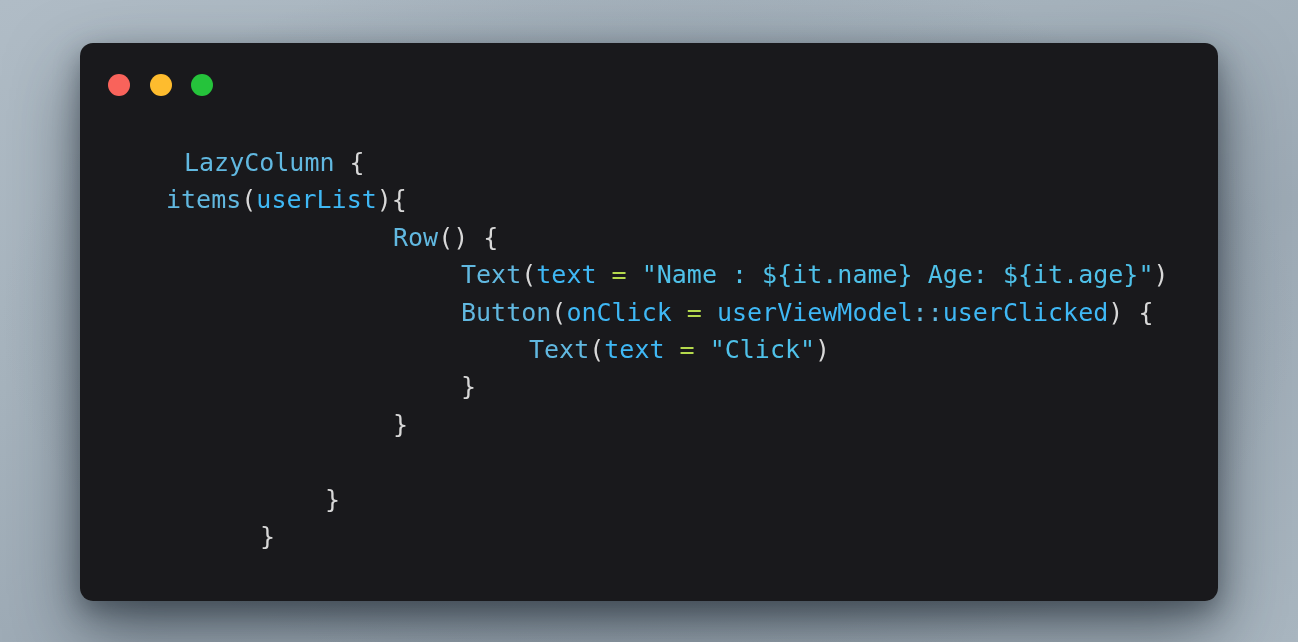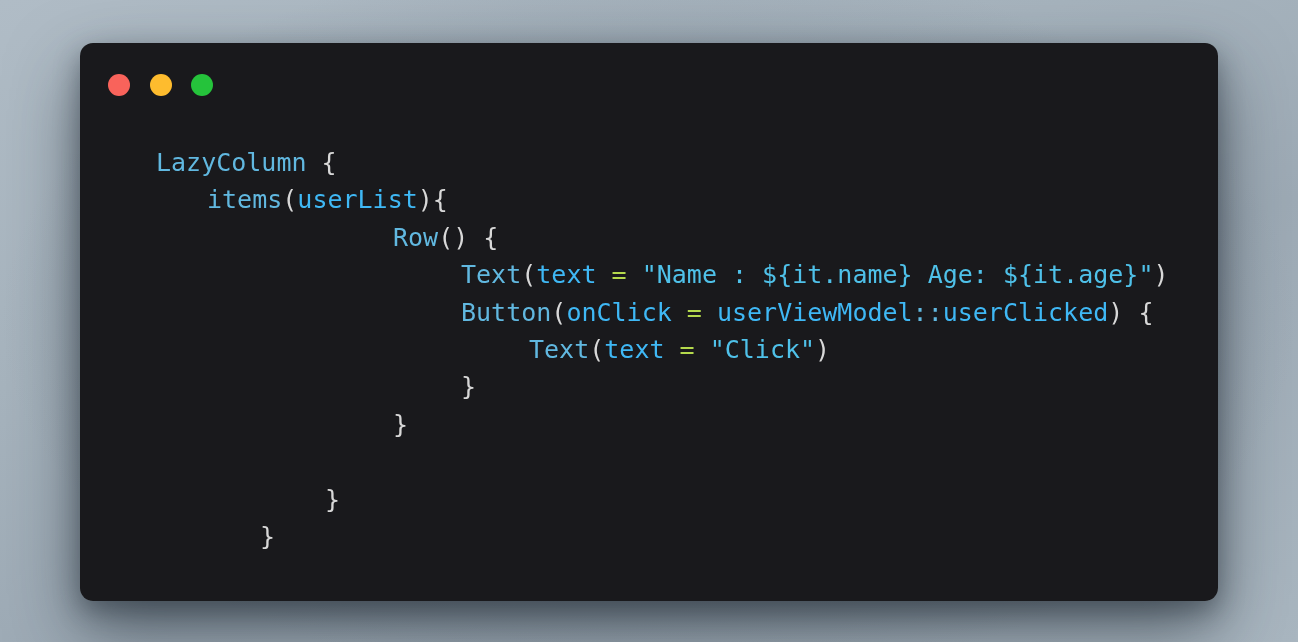--- a/index.html
+++ b/index.html
@@ -102,22 +102,22 @@
 
 <div id="code-window" style="background: rgb(25, 25, 28);">
 
   <div id="titlebar">
     <div class="dot close" style="background: rgb(249, 99, 91);"></div>
     <div class="dot min" style="background: rgb(254, 188, 46);"></div>
     <div class="dot max" style="background: rgb(37, 195, 59);"></div>
   </div>
 
   <div id="code-area">
-      <div class="code-line" style="padding-left: 76px;"><span class="t-fn">LazyColumn</span><span class="t-plain"> </span><span class="t-punc">{</span></div>
-      <div class="code-line" style="padding-left: 116px; margin-left: 11px;"><span class="t-fn">items</span><span class="t-punc">(</span><span class="t-param">userList</span><span class="t-punc">)</span><span class="t-punc">{</span></div>
+      <div class="code-line" style="padding-left: 104px;"><span class="t-fn">LazyColumn</span><span class="t-plain"> </span><span class="t-punc">{</span></div>
+      <div class="code-line" style="padding-left: 86px;"><span class="t-fn">items</span><span class="t-punc">(</span><span class="t-param">userList</span><span class="t-punc">)</span><span class="t-punc">{</span></div>
       <div class="code-line" style="padding-left: 313px;"><span class="t-fn">Row</span><span class="t-punc">(</span><span class="t-punc">)</span><span class="t-plain"> </span><span class="t-punc">{</span></div>
       <div class="code-line" style="padding-left: 381px;"><span class="t-fn">Text</span><span class="t-punc">(</span><span class="t-param">text</span><span class="t-plain"> </span><span class="t-op">=</span><span class="t-plain"> </span><span class="t-str">"Name : ${it.name} Age: ${it.age}"</span><span class="t-punc">)</span></div>
       <div class="code-line" style="padding-left: 381px;"><span class="t-fn">Button</span><span class="t-punc">(</span><span class="t-param">onClick</span><span class="t-plain"> </span><span class="t-op">=</span><span class="t-plain"> </span><span class="t-param">userViewModel</span><span class="t-fn">::</span><span class="t-param">userClicked</span><span class="t-punc">)</span><span class="t-plain"> </span><span class="t-punc">{</span></div>
       <div class="code-line" style="padding-left: 449px;"><span class="t-fn">Text</span><span class="t-punc">(</span><span class="t-param">text</span><span class="t-plain"> </span><span class="t-op">=</span><span class="t-plain"> </span><span class="t-str">"Click"</span><span class="t-punc">)</span></div>
       <div class="code-line" style="padding-left: 381px;"><span class="t-punc">}</span></div>
       <div class="code-line" style="padding-left: 313px;"><span class="t-punc">}</span></div>
       <div class="code-line" style="padding-left: 100px;">&nbsp;</div>
       <div class="code-line" style="padding-left: 245px;"><span class="t-punc">}</span></div>
       <div class="code-line" style="padding-left: 180px;"><span class="t-punc">}</span></div>
     </div>

